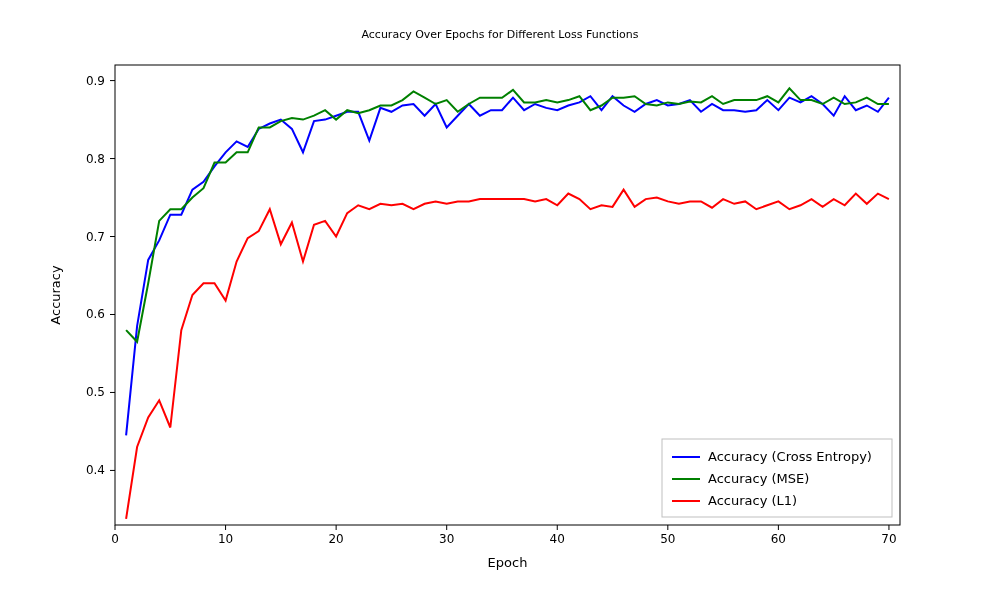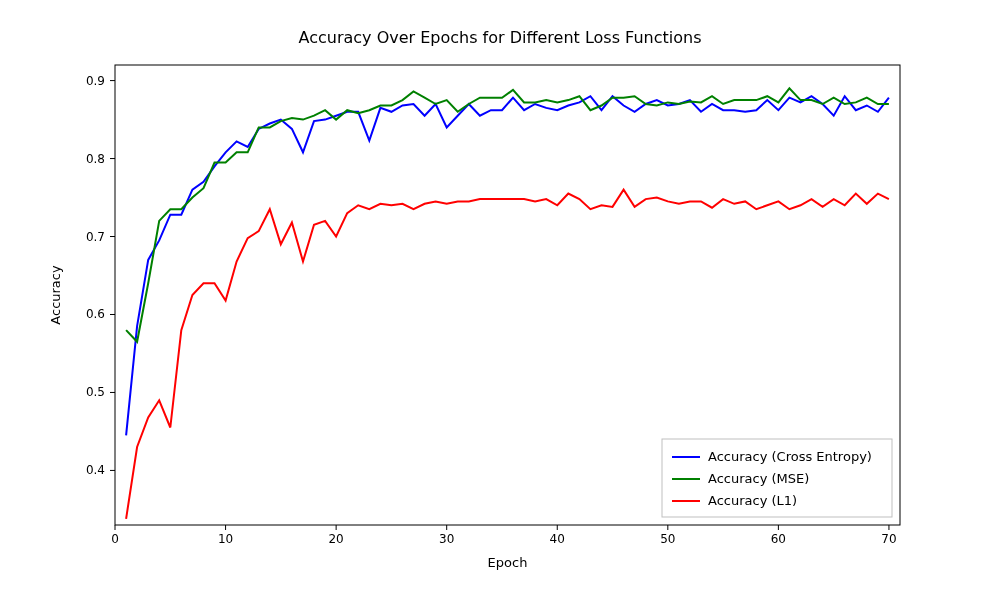--- a/index.html
+++ b/index.html
@@ -18,21 +18,21 @@
   svg.chart {
     position: absolute;
     left: 0;
     top: 0;
   }
   .title {
     position: absolute;
     width: 100%;
     text-align: center;
     top: 28px;
-    font-size: 16px;
+    font-size: 11px;
     color: #000;
   }
   .axis-label {
     font-size: 13px;
     fill: #000;
   }
   .tick-label {
     font-size: 12px;
     fill: #000;
   }

